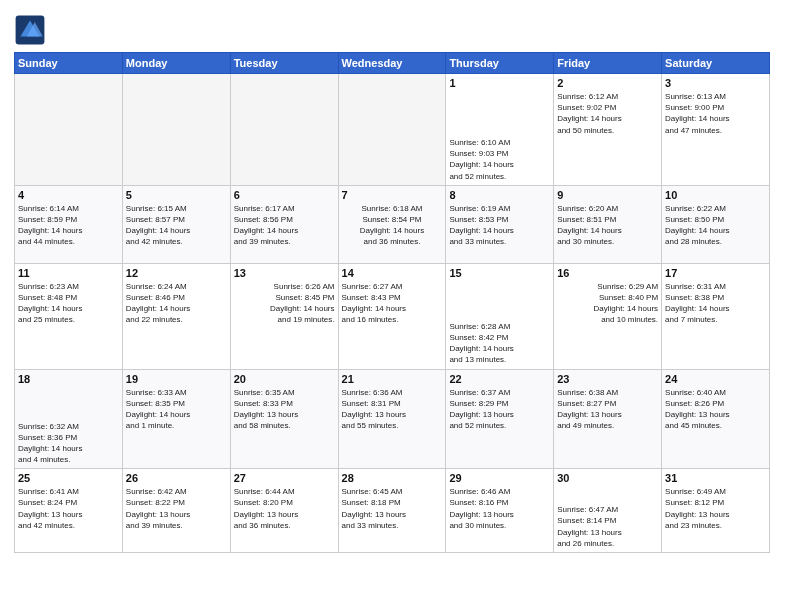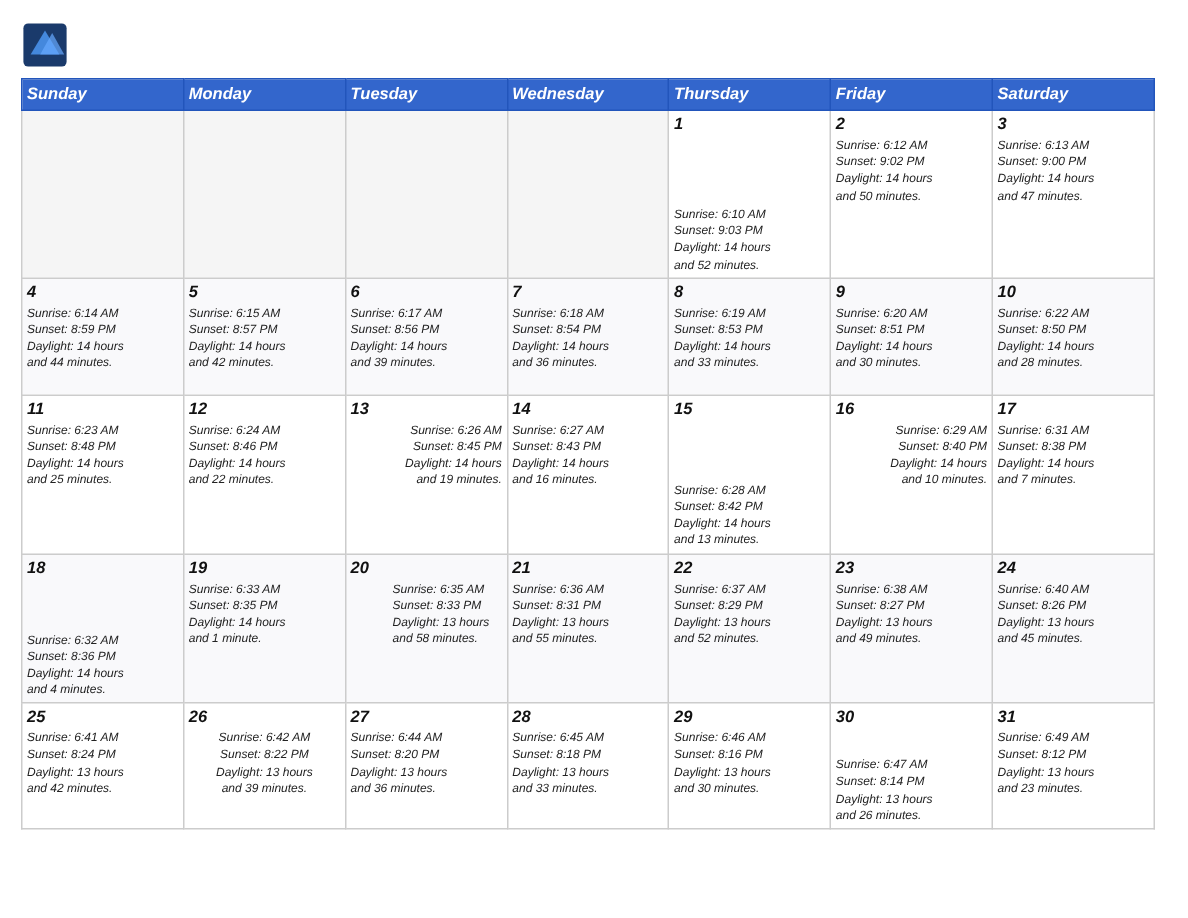--- a/index.html
+++ b/index.html
@@ -6,21 +6,20 @@
     body {
       font-family: Arial, sans-serif;
       background: #fff;
       width: 792px;
       height: 612px;
       overflow: hidden;
     }
     .container {
       width: 784px;
       padding: 10px 14px;
-      font-style: italic;
     }
     .header-row {
       display: flex;
       align-items: flex-start;
       justify-content: space-between;
       margin-bottom: 6px;
     }
     .logo {
       display: flex;
       align-items: center;
@@ -174,21 +173,21 @@
           </td>
           <td>
             <span class="day-num">6</span>
             <div class="day-info" style="white-space: pre-line;">Sunrise: 6:17 AM
 Sunset: 8:56 PM
 Daylight: 14 hours
 and 39 minutes.</div>
           </td>
           <td>
             <span class="day-num">7</span>
-            <div class="day-info" style="white-space: pre-line;">Sunrise: 6:18 AM
+            <div class="day-info" style="white-space: pre-line; text-align: center;">Sunrise: 6:18 AM
 Sunset: 8:54 PM
 Daylight: 14 hours
 and 36 minutes.</div>
           </td>
           <td>
             <span class="day-num">8</span>
             <div class="day-info" style="white-space: pre-line;">Sunrise: 6:19 AM
 Sunset: 8:53 PM
 Daylight: 14 hours
 and 33 minutes.</div>
@@ -269,21 +268,21 @@
           </td>
           <td>
             <span class="day-num">19</span>
             <div class="day-info" style="white-space: pre-line;">Sunrise: 6:33 AM
 Sunset: 8:35 PM
 Daylight: 14 hours
 and 1 minute.</div>
           </td>
           <td>
             <span class="day-num">20</span>
-            <div class="day-info" style="white-space: pre-line; margin-left: 28px;">Sunrise: 6:35 AM
+            <div class="day-info" style="white-space: pre-line;">Sunrise: 6:35 AM
 Sunset: 8:33 PM
 Daylight: 13 hours
 and 58 minutes.</div>
           </td>
           <td>
             <span class="day-num">21</span>
             <div class="day-info" style="white-space: pre-line;">Sunrise: 6:36 AM
 Sunset: 8:31 PM
 Daylight: 13 hours
 and 55 minutes.</div>
@@ -313,21 +312,21 @@
         <tr>
           <td>
             <span class="day-num">25</span>
             <div class="day-info" style="white-space: pre-line;">Sunrise: 6:41 AM
 Sunset: 8:24 PM
 Daylight: 13 hours
 and 42 minutes.</div>
           </td>
           <td>
             <span class="day-num">26</span>
-            <div class="day-info" style="white-space: pre-line; text-align: center;">Sunrise: 6:42 AM
+            <div class="day-info" style="white-space: pre-line;">Sunrise: 6:42 AM
 Sunset: 8:22 PM
 Daylight: 13 hours
 and 39 minutes.</div>
           </td>
           <td>
             <span class="day-num">27</span>
             <div class="day-info" style="white-space: pre-line;">Sunrise: 6:44 AM
 Sunset: 8:20 PM
 Daylight: 13 hours
 and 36 minutes.</div>

